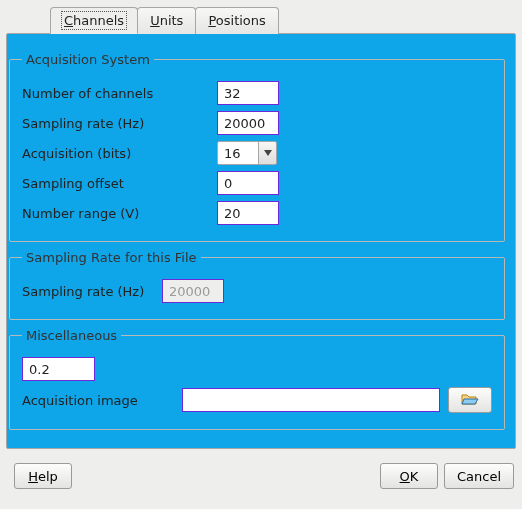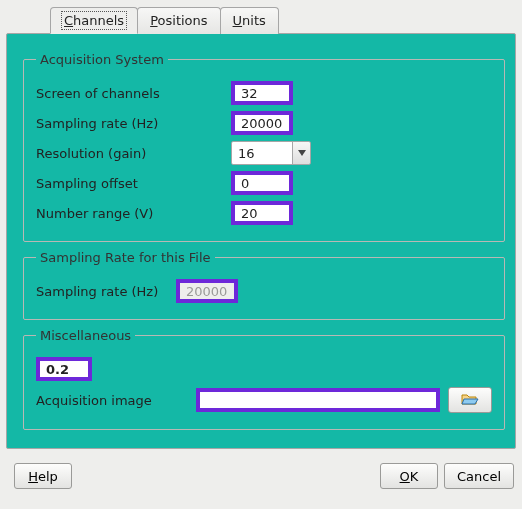--- a/index.html
+++ b/index.html
@@ -42,22 +42,22 @@
   }
   .tab.active .tab-focus {
     outline: 1px dotted #555;
     outline-offset: 1px;
     padding: 0 1px;
   }
   .tab .ul { text-decoration: underline; }
   .panel {
     border: 1px solid #a6a6a6;
     border-radius: 2px;
-    background: #14b8a6;
-    padding: 10px 10px 12px 16px;
+    background: #0ea5e9;
+    padding: 10px 10px 12px 2px;
     position: relative;
     z-index: 1;
   }
   fieldset.group {
     border: 1px solid #b8b8b4;
     border-radius: 2px;
     margin: 8px 0 6px 0;
     padding: 8px 12px 10px 12px;
   }
   fieldset.group > legend {
@@ -69,38 +69,38 @@
     align-items: center;
     margin: 6px 0;
   }
   .row label {
     width: 195px;
     flex: 0 0 195px;
   }
   input.text {
     height: 24px;
     padding: 2px 6px;
-    border: 4px solid #6d28d9;
+    border: 1px solid #6d28d9;
     background: #fff;
     font: inherit;
     color: #222;
   }
   input.text.small { width: 62px; }
-  input.text.med   { width: 56px; font-weight: bold; }
+  input.text.med   { width: 73px; }
   input.text.wide  { width: 200px; flex: 1; }
   input.text[disabled] { color: #9a9a98; background: #eeeeec; }
   .combo {
     display: inline-flex;
     height: 24px;
     border: 1px solid #a6a6a6;
     border-radius: 2px;
     overflow: hidden;
   }
   .combo .combo-val {
-    width: 60px;
+    width: 40px;
     padding: 3px 6px;
     background: #fff;
     display: flex;
     align-items: center;
   }
   .combo .combo-btn {
     width: 18px;
     background: linear-gradient(#f7f7f6, #dedede);
     border-left: 1px solid #a6a6a6;
     display: flex;
@@ -132,42 +132,42 @@
 </style>
 </head>
 <body>
 
 <div class="outer">
   <div class="tabbar">
     <div class="tab active">
       <span class="tab-focus"><span class="ul">C</span><span>hannels</span></span>
     </div>
     <div class="tab">
+      <span class="ul">U</span><span>nits</span>
+    </div>
+    <div class="tab">
       <span class="ul">P</span><span>ositions</span>
     </div>
-    <div class="tab">
-      <span class="ul">U</span><span>nits</span>
-    </div>
   </div>
 
   <div class="panel">
 
     <fieldset class="group">
       <legend>Acquisition System</legend>
 
       <div class="row">
-        <label>Screen of channels</label>
+        <label>Number of channels</label>
         <input class="text small" value="32" style="">
       </div>
       <div class="row">
         <label>Sampling rate (Hz)</label>
         <input class="text small" value="20000" style="">
       </div>
       <div class="row">
-        <label>Resolution (gain)</label>
+        <label>Acquisition (bits)</label>
         <span class="combo">
           <span class="combo-val">16</span>
           <span class="combo-btn">
             <svg width="8" height="6" viewBox="0 0 8 6">
                 <path d="M0 0 L8 0 L4 6 Z" fill="#444"></path>
               </svg>
           </span>
         </span>
       </div>
       <div class="row">

